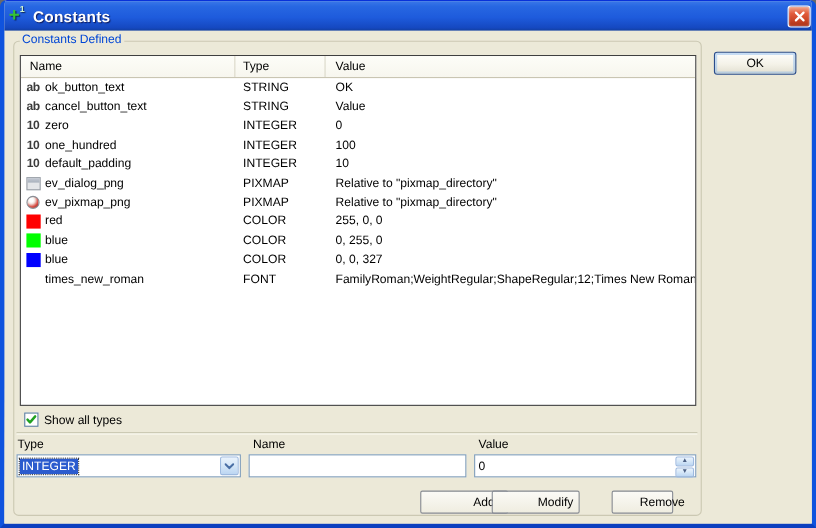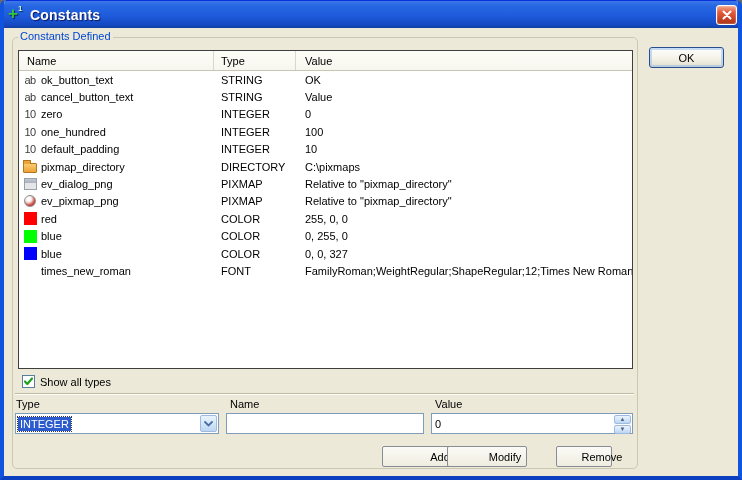--- a/index.html
+++ b/index.html
@@ -31,21 +31,21 @@
   .th{display:flex;align-items:center;padding-left:8px;color:#000;}
   .th.c-name{width:195px;border-right:1px solid #DAD7C8;}
   .th.c-type{width:82px;border-right:1px solid #DAD7C8;padding-left:7px;}
   .th.c-value{flex:1;padding-left:9px;}
   .trow{display:flex;height:17.4px;align-items:center;}
   .cell{overflow:hidden;white-space:nowrap;color:#000;}
   .cell.c-name{width:195px;display:flex;align-items:center;padding-left:3px;}
   .cell.c-type{width:82px;padding-left:7px;}
   .cell.c-value{flex:1;padding-left:9px;}
   .ric{width:16px;height:14px;margin-right:3px;display:inline-flex;align-items:center;justify-content:center;flex:none;}
-  .icon-text{font-weight:normal;font-size:11px;color:#3C3C3C;letter-spacing:-.5px;}
+  .icon-text{font-weight:bold;font-size:11px;color:#3C3C3C;letter-spacing:-.5px;}
   .icon-swatch{width:13px;height:13px;display:inline-block;}
   .icon-folder{position:relative;width:14px;height:10px;background:linear-gradient(180deg,#FBCB6E,#EDA338);
     border:1px solid #B5761B;border-radius:1px;margin-top:3px;}
   .icon-folder:before{content:"";position:absolute;left:-1px;top:-4px;width:6px;height:3px;
     background:#EDA338;border:1px solid #B5761B;border-bottom:none;border-radius:1px 1px 0 0;}
   .icon-dialog{width:13px;height:12px;background:#E4E6E9;border:1px solid #9AA0A8;}
   .icon-dialog:before{content:"";display:block;height:4px;background:linear-gradient(180deg,#C2C8D2,#A9B1BD);}
   .icon-ball{width:12px;height:12px;border-radius:50%;border:1px solid #8A8F96;
     background:radial-gradient(circle at 35% 30%,#ffffff 18%,#F0DFDA 35%,#D9534A 62%,#8E231A 95%);}
   
@@ -157,30 +157,20 @@
               <span class="icon-text">10</span>
             </span>
             <span>default_padding</span>
           </span>
           <span class="cell c-type">INTEGER</span>
           <span class="cell c-value">10</span>
         </div>
         <div class="trow">
           <span class="cell c-name">
             <span class="ric">
-              <span class="icon-folder"></span>
-            </span>
-            <span>pixmap_directory</span>
-          </span>
-          <span class="cell c-type">DIRECTORY</span>
-          <span class="cell c-value">C:\pixmaps</span>
-        </div>
-        <div class="trow">
-          <span class="cell c-name">
-            <span class="ric">
               <span class="icon-dialog"></span>
             </span>
             <span>ev_dialog_png</span>
           </span>
           <span class="cell c-type">PIXMAP</span>
           <span class="cell c-value">Relative to "pixmap_directory"</span>
         </div>
         <div class="trow">
           <span class="cell c-name">
             <span class="ric">

